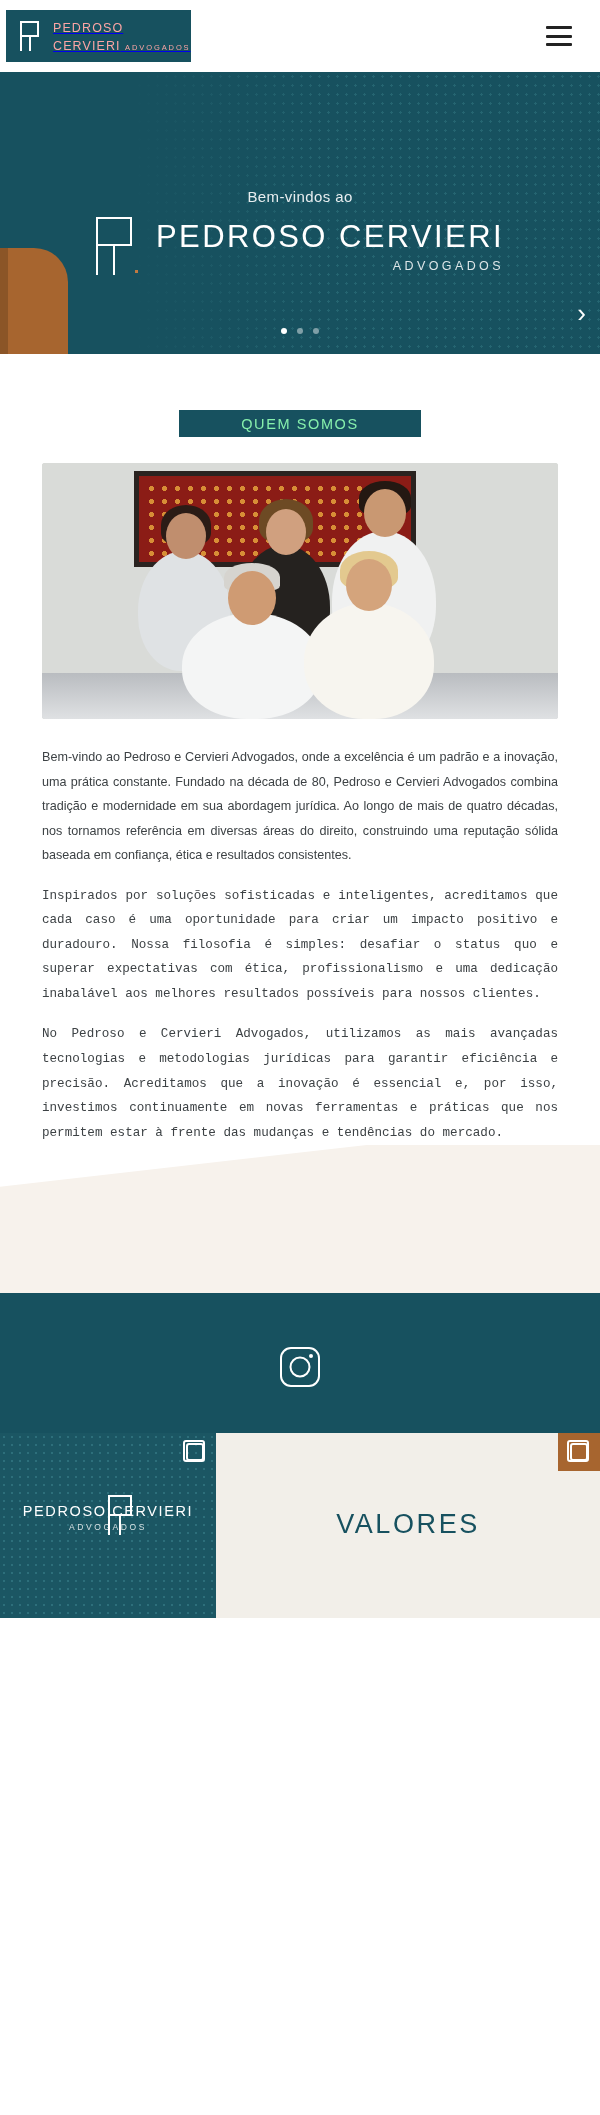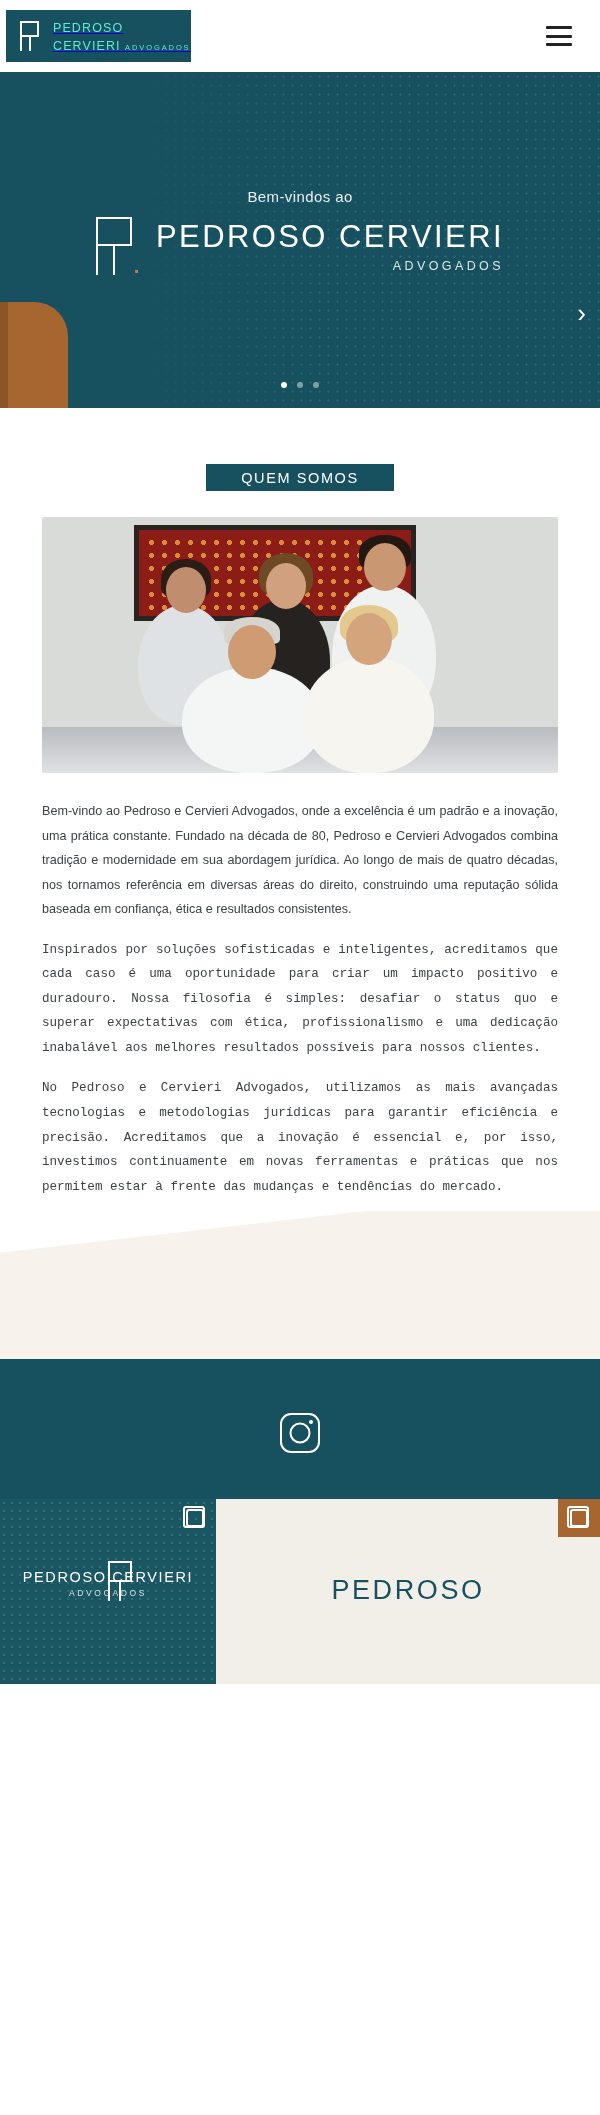--- a/index.html
+++ b/index.html
@@ -33,31 +33,31 @@
   .logo-mark {
     width: 24px; height: 30px;
     position: relative;
     flex: none;
   }
   .logo-mark .v1 { position:absolute; left:0; top:0; width:2px; height:30px; background:#fff; }
   .logo-mark .h1 { position:absolute; left:0; top:0; width:19px; height:2px; background:#fff; }
   .logo-mark .h2 { position:absolute; left:0; top:14px; width:19px; height:2px; background:#fff; }
   .logo-mark .v2 { position:absolute; left:17px; top:0; width:2px; height:16px; background:#fff; }
   .logo-mark .v3 { position:absolute; left:9px; top:14px; width:2px; height:16px; background:#fff; }
-  .logo-text { color:#5eead4; line-height:1.15; }
+  .logo-text { color:#fca5a5; line-height:1.15; }
   .logo-text .l1 { font-size:12.5px; letter-spacing:1.1px; }
   .logo-text .l2 { font-size:7.5px; letter-spacing:1.9px; text-align:right; margin-top:2px; }
 
   .hamburger { width: 26px; height: 20px; display:flex; flex-direction:column; justify-content:space-between; cursor:pointer; }
   .hamburger span { display:block; height:3px; background:#222; border-radius:1px; }
 
   
   .hero {
     position: relative;
-    height: 336px;
+    height: 282px;
     background: #17515f;
     overflow: hidden;
   }
   .hero .dots {
     position: absolute;
     inset: 0;
     background-image: radial-gradient(#2a6b77 1.2px, transparent 1.3px);
     background-size: 9px 9px;
     opacity: .75;
   }
@@ -114,24 +114,24 @@
   .dots-nav i.active { background:#ffffff; }
 
   
   .section-about {
     position: relative;
     background: #ffffff;
     padding: 56px 0 0;
     overflow: hidden;
   }
   .pill {
-    width: 188px; height: 27px;
+    width: 242px; height: 27px;
     margin: 0 auto;
     background: #17515f;
-    color: #ffffff;
+    color: #86efac;
     font-size: 14.5px;
     letter-spacing: 1.6px;
     display:flex; align-items:center; justify-content:center;
     cursor: pointer;
   }
   .team-photo {
     margin: 26px auto 0;
     width: 516px; height: 256px;
     border-radius: 3px;
     overflow: hidden;
@@ -169,21 +169,21 @@
   .p3-hair { left: 317px; top: 18px; width: 52px; height: 34px; background:#241812; border-radius:50% 50% 26% 26%; }
   .p4-body { left: 140px; top: 150px; width: 140px; height: 106px; background:#f4f5f5; }
   .p4-head { left: 186px; top: 108px; width: 48px; height: 54px; background:#cf9b73; }
   .p4-hair { left: 182px; top: 100px; width: 56px; height: 28px; background:#d6d4cf; border-radius:50% 50% 20% 20%; }
   .p5-body { left: 262px; top: 140px; width: 130px; height: 116px; background:#f7f5ef; }
   .p5-head { left: 304px; top: 96px; width: 46px; height: 52px; background:#d4a47c; }
   .p5-hair { left: 298px; top: 88px; width: 58px; height: 38px; background:#e3c98f; border-radius:50% 50% 30% 30%; }
 
   .about-copy {
     width: 516px;
-    margin: 26px auto 12px;
+    margin: 26px auto 0;
     color: #3d4245;
     font-size: 12.6px;
     line-height: 1.95;
     text-align: justify;
   }
   .about-copy p + p { margin-top: 16px; font-family: Liberation Mono, monospace; }
 
   .diag-wrap { position: relative; height: 148px; background:#ffffff; overflow:hidden; }
   .diag {
     position:absolute; right: -10%; bottom: -40px; width: 130%; height: 220px;
@@ -371,18 +371,18 @@
           <span class="v1"></span><span class="h1"></span><span class="h2"></span><span class="v2"></span><span class="v3"></span>
         </span>
         <div class="nm">PEDROSO CERVIERI</div>
         <div class="sb">ADVOGADOS</div>
       </div>
     </div>
 
     <div class="ig-card b">
       <span class="ig-corner"></span>
       <span class="ig-badge"></span>
-      <div class="valores">PEDROSO</div>
+      <div class="valores">VALORES</div>
     </div>
   </div>
 </div>
 
 <div class="scroll-sliver"></div>
 
 </body></html>

